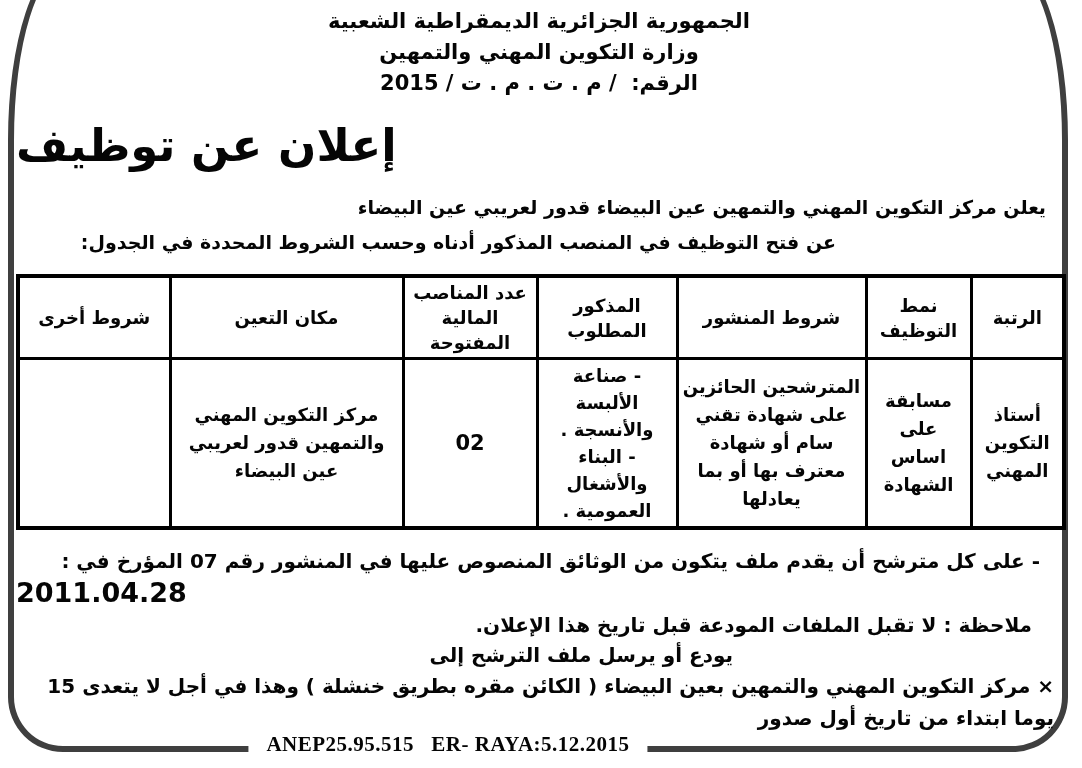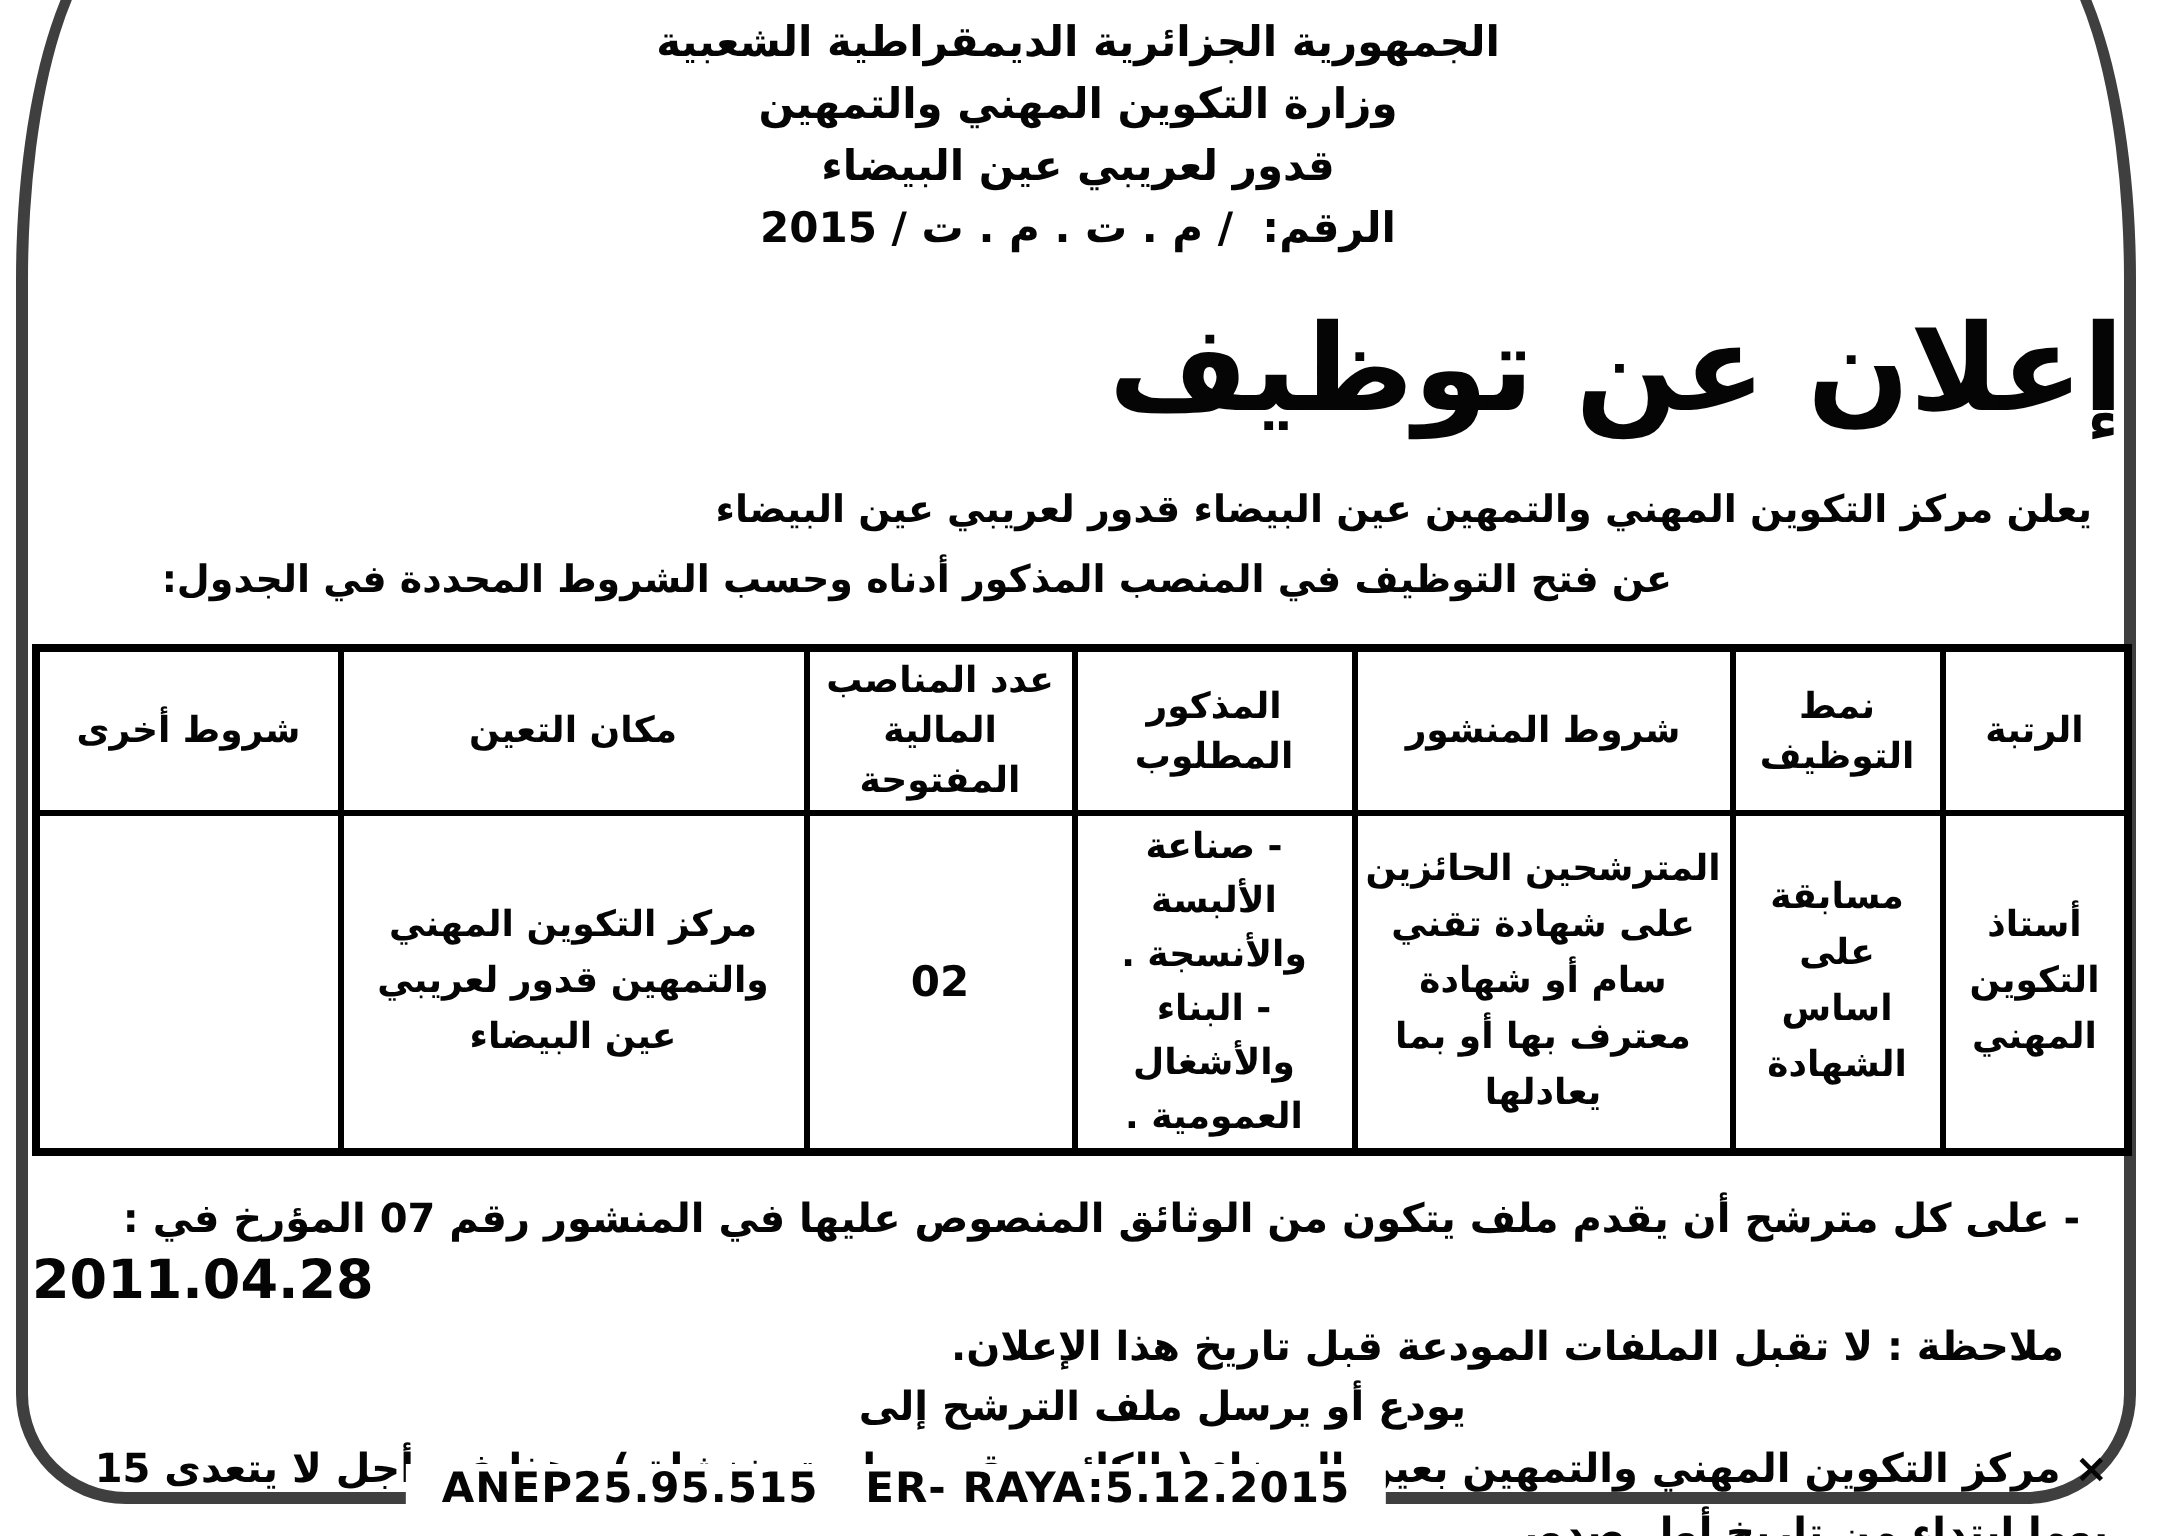--- a/index.html
+++ b/index.html
@@ -10,55 +10,54 @@
   
   .frame{
     position:absolute;left:8px;top:-40px;width:1048px;height:780px;
     border:6px solid #3f3f3f;
     border-radius:60px 60px 55px 55px / 180px 180px 55px 55px;
     z-index:0;background:transparent;
   }
   .content{position:absolute;left:16px;top:0;width:1046px;z-index:1;}
   .header{direction:rtl;text-align:center;font-weight:bold;font-size:21px;line-height:31px;padding-top:6px;}
   .header div{white-space:pre;}
-  .title{direction:rtl;text-align:right;font-weight:bold;font-size:60px;margin-top:20px;letter-spacing:1px;}
+  .title{direction:rtl;text-align:left;font-weight:bold;font-size:45px;margin-top:20px;letter-spacing:1px;}
   .intro{direction:rtl;font-weight:bold;font-size:19px;margin-top:18px;line-height:35px;padding-left:8px;}
   .intro .l1{text-align:right;padding-right:16px;}
   .intro .l2{text-align:right;padding-right:226px;}
   table{border-collapse:collapse;width:1046px;direction:rtl;margin-top:14px;font-weight:bold;table-layout:fixed;}
   table{border:4px solid #000;}
   th,td{border:3px solid #000;text-align:center;vertical-align:middle;padding:2px 4px;box-sizing:border-box;}
   th{height:58px;font-size:18px;line-height:25px;font-weight:bold;}
   td{height:126px;font-size:18px;line-height:28px;}
   .cell-positions{font-size:21px;margin-top:24px;}
   .cell-specialty div{line-height:27px;}
   .notes{direction:rtl;font-weight:bold;font-size:20px;margin-top:16px;line-height:30px;}
   .n0{text-align:right;margin-left:0;padding-right:22px;}
   .n-date{text-align:right;padding-right:17px;font-size:27px;line-height:34px;direction:ltr;text-align:left;
            direction:rtl;}
   .n2{text-align:right;padding-right:30px;}
   .n3{text-align:right;padding-right:329px;}
   .n4{text-align:right;padding-right:8px;line-height:32px;}
   .footer{
     position:absolute;top:732px;left:448px;transform:translateX(-50%);
     background:#ffffff;padding:0 18px;font-weight:bold;font-size:21px;
-    z-index:2;white-space:pre;letter-spacing:0.5px;
+    z-index:2;white-space:pre;letter-spacing:0.5px;font-family:Liberation Serif, serif;
   }
 </style>
 </head>
 <body>
 
 <div class="frame"></div>
 
 <div class="content">
 
   <div class="header">
     <div>الجمهورية الجزائرية الديمقراطية الشعبية</div>
     <div>وزارة التكوين المهني والتمهين</div>
-    <div>قدور لعريبي عين البيضاء</div>
     <div>الرقم:  / م . ت . م . ت / 2015</div>
   </div>
 
   <div class="title">إعلان عن توظيف</div>
 
   <div class="intro">
     <div class="l1">يعلن مركز التكوين المهني والتمهين عين البيضاء  قدور لعريبي عين البيضاء</div>
     <div class="l2">عن فتح التوظيف في المنصب المذكور أدناه وحسب الشروط المحددة في الجدول:</div>
   </div>
 

